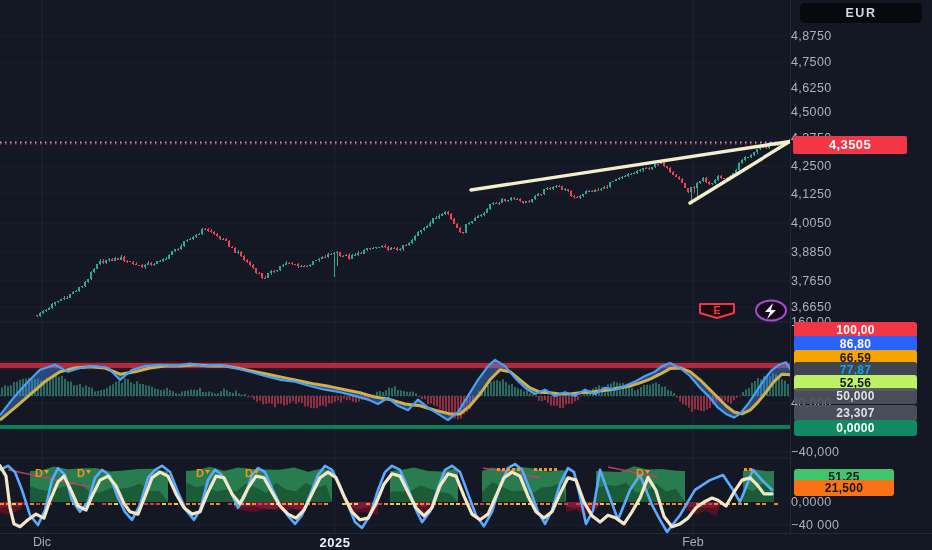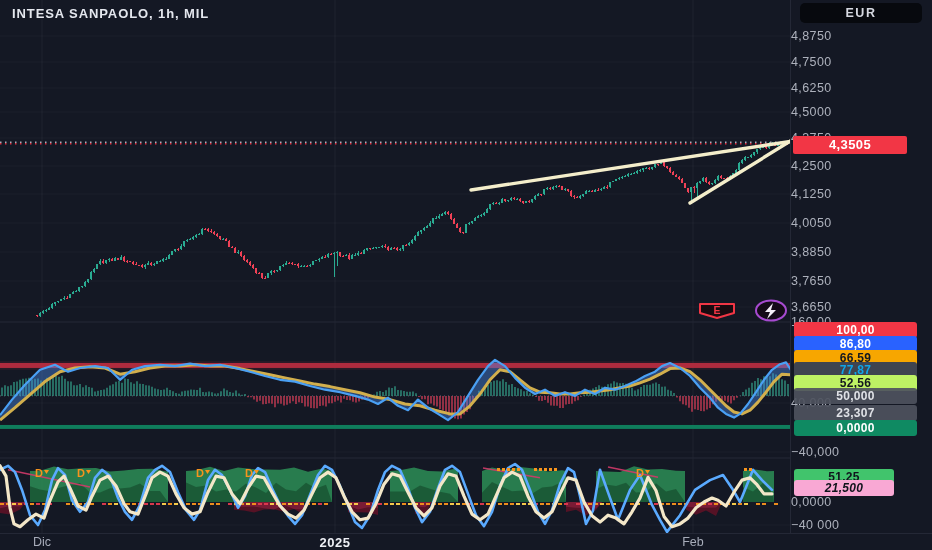--- a/index.html
+++ b/index.html
@@ -990,21 +990,20 @@
           <rect x="517" y="467.99923312883436" width="3" height="3" fill="#f7941d"></rect>
           <rect x="534" y="467.99923312883436" width="3" height="3" fill="#f7941d"></rect>
           <rect x="539" y="467.99923312883436" width="3" height="3" fill="#f7941d"></rect>
           <rect x="544" y="467.99923312883436" width="3" height="3" fill="#f7941d"></rect>
           <rect x="549" y="467.99923312883436" width="3" height="3" fill="#f7941d"></rect>
           <rect x="554" y="467.99923312883436" width="3" height="3" fill="#f7941d"></rect>
           <rect x="744" y="467.99923312883436" width="3" height="3" fill="#f7941d"></rect>
           <rect x="749" y="467.99923312883436" width="3" height="3" fill="#f7941d"></rect>
         </g>
       </svg>
-    <div class="sym-title">INTESA SANPAOLO, 1h, MIL</div>
 
     <div class="badge" style="left:697px;top:301px;">
       <svg width="40" height="19">
         <path d="M3 3 h34 v9 l-17 5 l-17 -5 z" fill="#190b10" stroke="#f23645" stroke-width="2" stroke-linejoin="round"></path>
         <text x="20" y="13" text-anchor="middle" font-size="10.5" font-weight="700" fill="#f23645" font-family="Liberation Sans, sans-serif">E</text>
       </svg>
     </div>
     <div class="badge" style="left:753px;top:299px;">
       <svg width="36" height="23">
         <ellipse cx="18" cy="11.5" rx="15" ry="10" fill="#140a18" stroke="#a64ad0" stroke-width="2"></ellipse>
@@ -1034,21 +1033,21 @@
         <div class="tick" style="top: 525px;">−40 000</div>
         <div class="pill" style="top: 330px; background: rgb(242, 54, 69); color: rgb(255, 255, 255);">100,00</div>
         <div class="pill" style="top: 344px; background: rgb(41, 98, 255); color: rgb(255, 255, 255);">86,80</div>
         <div class="pill" style="top: 358px; background: rgb(247, 166, 0); color: rgb(20, 24, 31);">66,59</div>
         <div class="pill" style="top: 370px; background: rgb(63, 68, 80); color: #0ea5e9;">77,87</div>
         <div class="pill" style="top: 383px; background: #bef264; color: rgb(20, 24, 31);">52,56</div>
         <div class="pill" style="top: 396px; background: rgba(78, 83, 94, 0.92); color: rgb(223, 225, 230);">50,000</div>
         <div class="pill" style="top: 413px; background: rgba(78, 83, 94, 0.92); color: rgb(223, 225, 230);">23,307</div>
         <div class="pill" style="top: 428px; background: rgb(15, 138, 98); color: rgb(255, 255, 255);">0,0000</div>
         <div class="pill sm" style="top: 477px; background: rgb(65, 196, 108); color: rgb(16, 20, 28);">51,25</div>
-        <div class="pill sm" style="top: 488px; background: #f9a8d4; color: rgb(16, 20, 28); font-style: italic;">21,500</div>
+        <div class="pill sm" style="top: 488px; background: #f97316; color: rgb(16, 20, 28);">21,500</div>
         <div class="ptag" style="top: 145px; background: rgb(242, 54, 69); color: rgb(255, 255, 255);">4,3505</div>
       </div>
   </div>
 
   <div class="taxis">
     <div id="time-labels">
         <div class="tlabel" style="left: 42px;">Dic</div>
         <div class="tlabel bold" style="left: 335px;">2025</div>
         <div class="tlabel" style="left: 693px;">Feb</div>
       </div>

